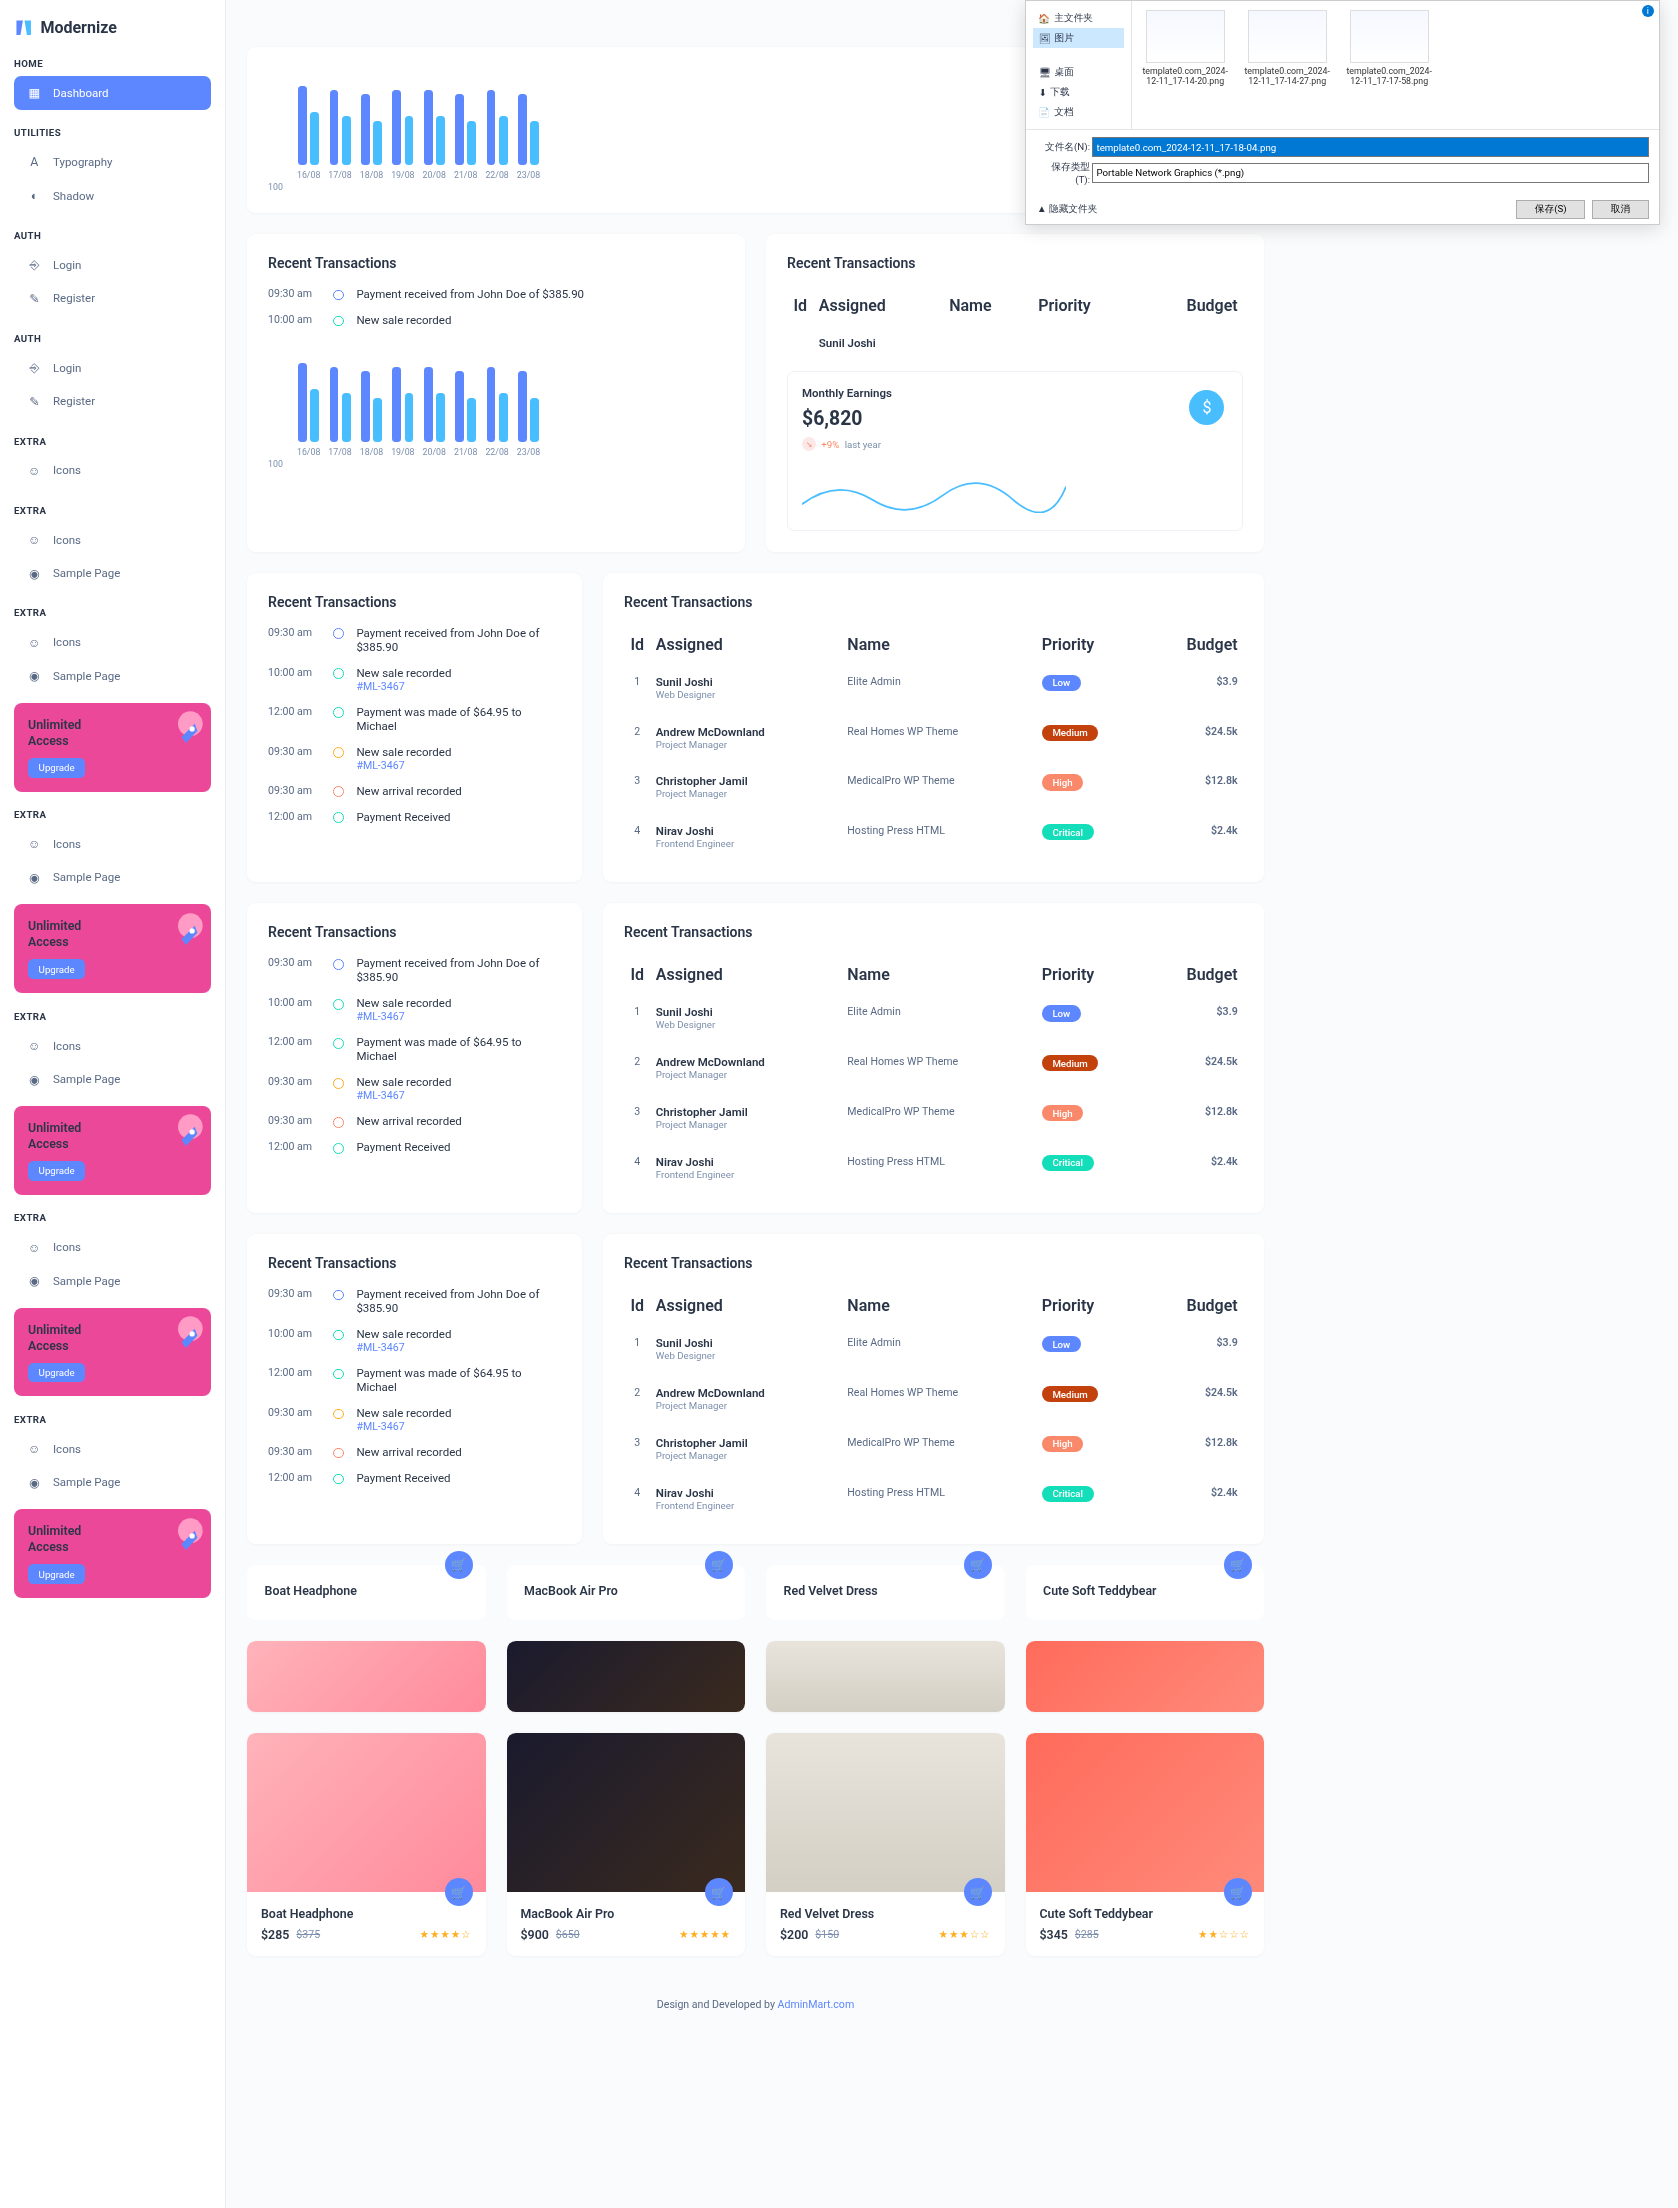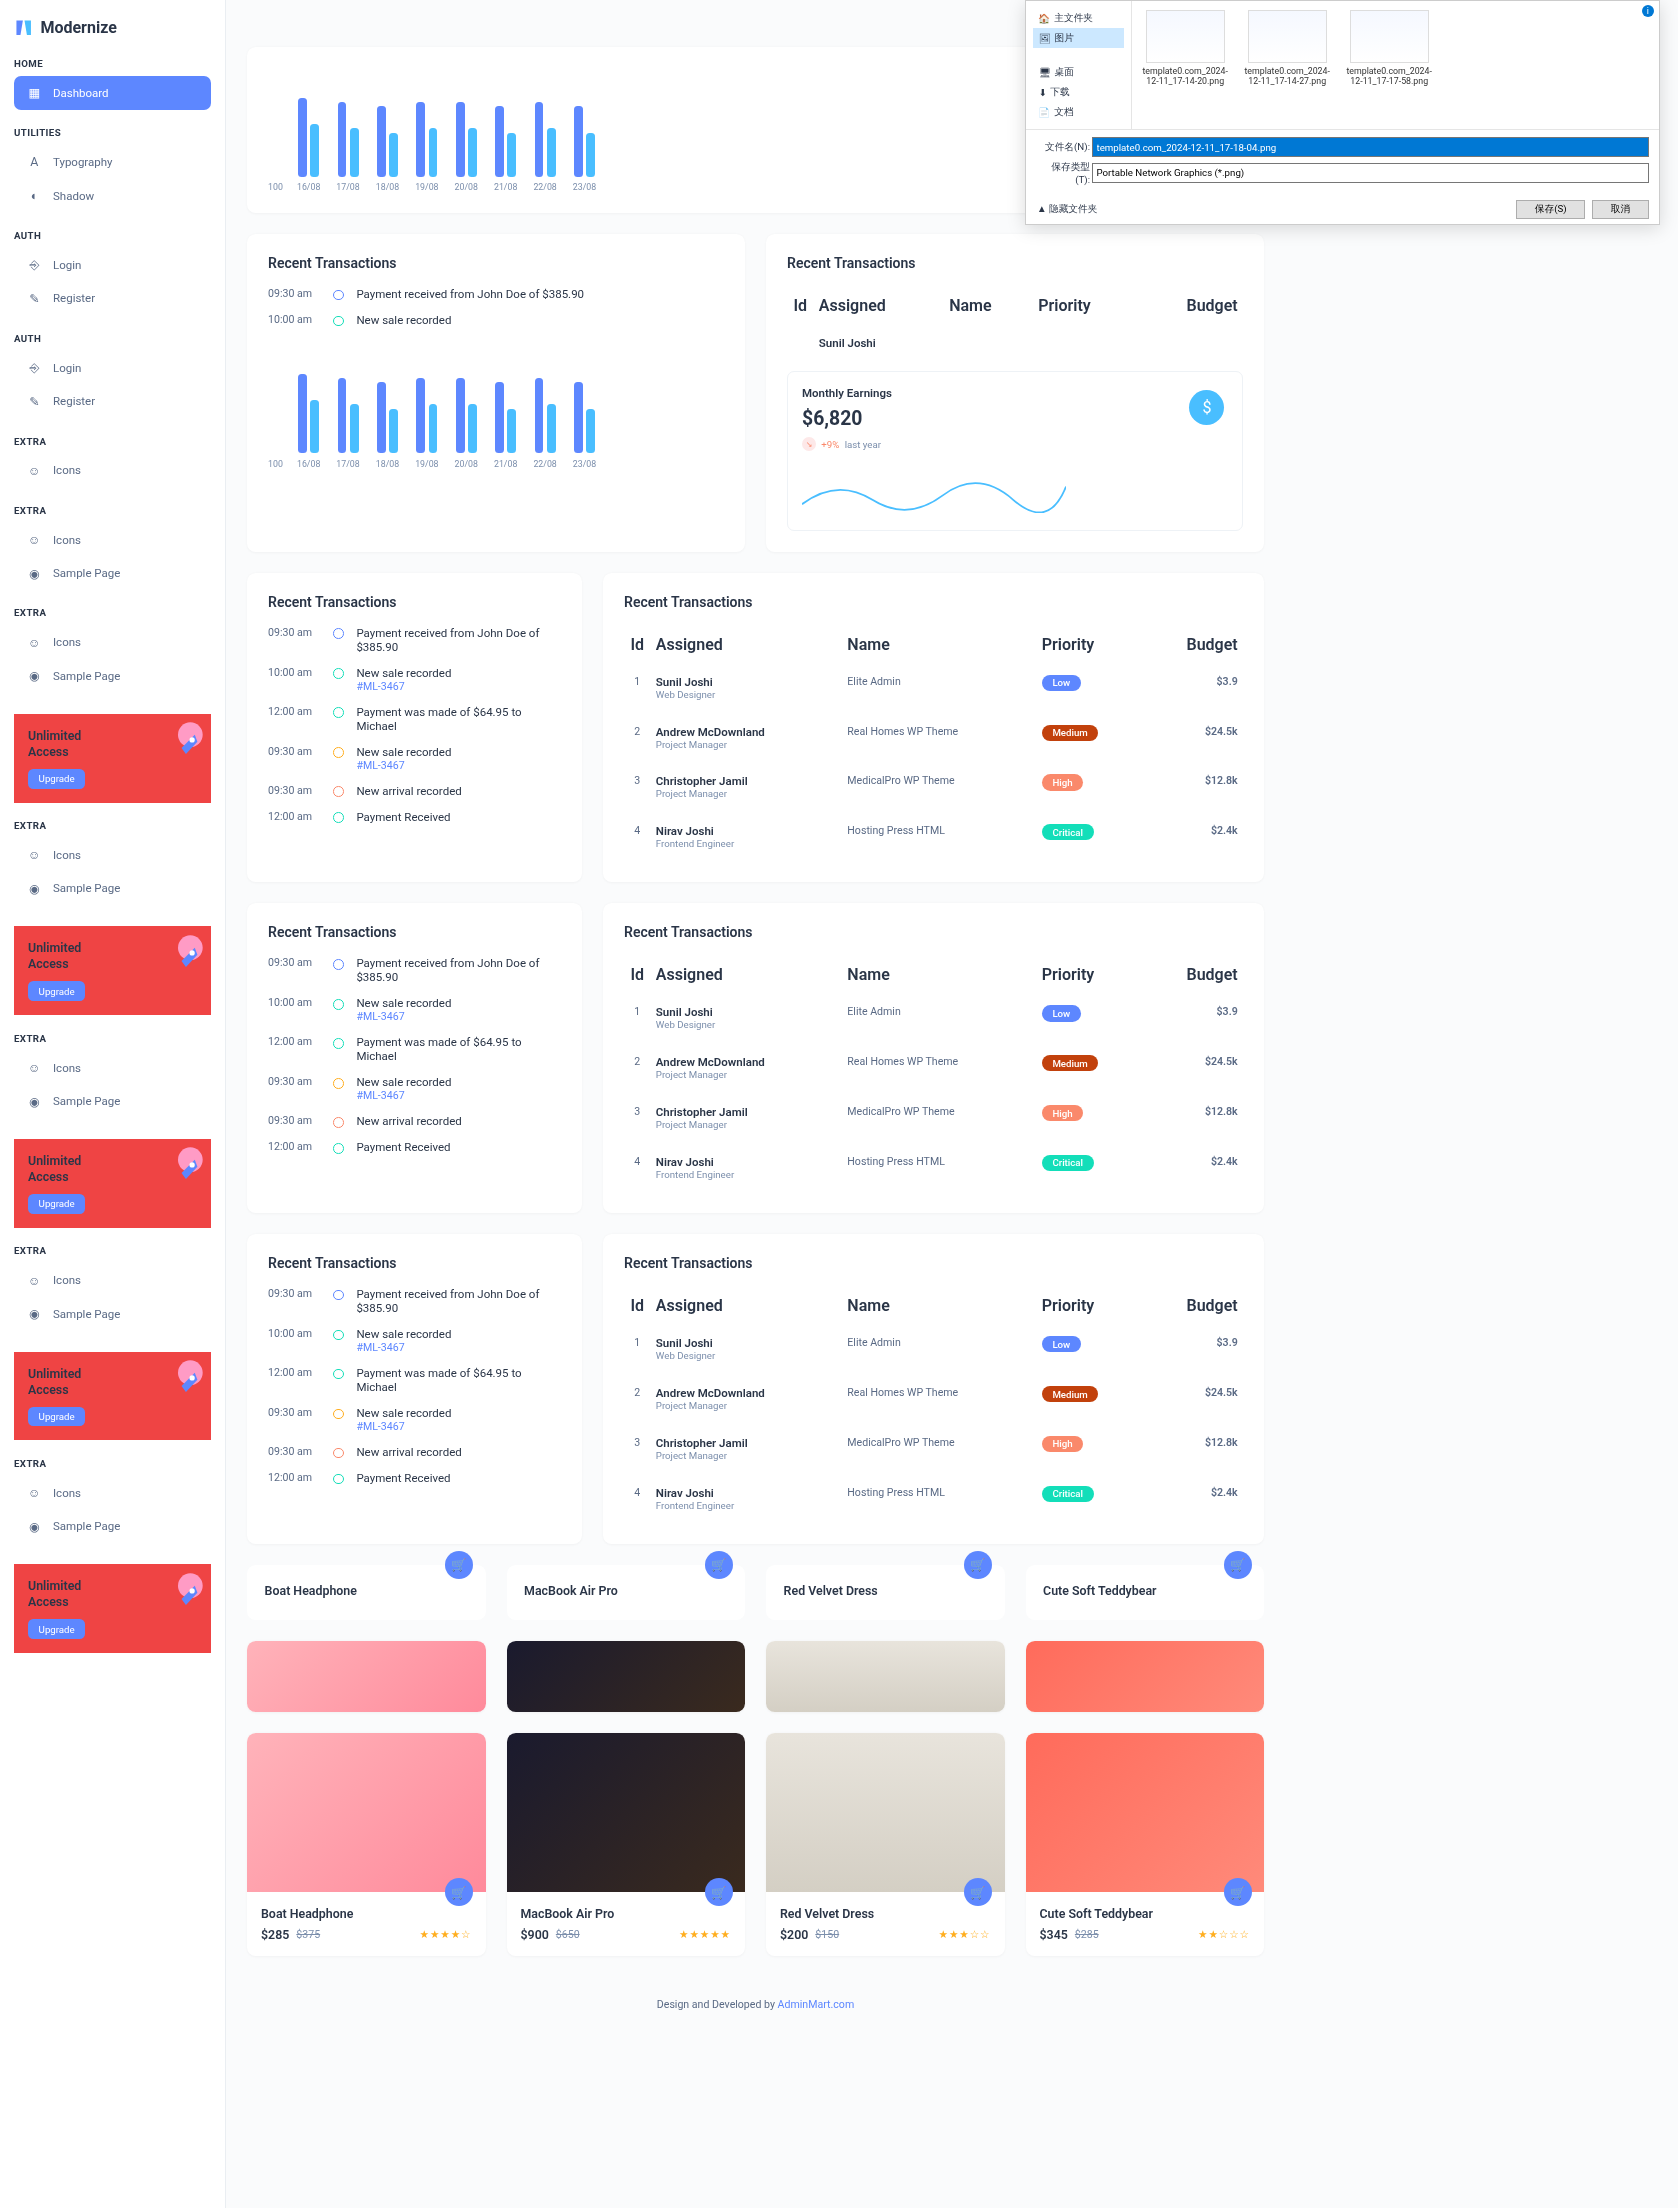--- a/index.html
+++ b/index.html
@@ -6,36 +6,36 @@
 body{background:#fafbfc;color:#2a3547;font-size:11.5px}
 .app{display:flex;min-height:100vh}
 .sidebar{width:226px;background:#fff;border-right:0.9px solid #eaeef2;padding:17.6px 14px;flex-shrink:0}
 .logo{display:flex;align-items:center;gap:7px;font-weight:700;font-size:16px;margin-bottom:21px}
 .logo-icon{display:inline-flex}
 .logo-icon svg{width:19.4px;height:19.4px}
 .nav-section{font-size:9.7px;font-weight:700;color:#2a3547;letter-spacing:0.4px;margin:17.6px 0 7px;text-transform:uppercase}
 .nav-item{display:flex;align-items:center;gap:10.6px;padding:8.8px 12.4px;border-radius:7px;color:#5a6a85;cursor:pointer;font-size:11.5px}
 .nav-item.active{background:#5d87ff;color:#fff}
 .nav-icon{width:16px;height:16px;display:inline-flex;align-items:center;justify-content:center;font-size:12.4px}
-.promo-card{background:#ef4444;border-radius:0;padding:14px;margin-top:21px;position:relative;overflow:hidden}
+.promo-card{background:#ec4899;border-radius:8px;padding:14px;margin-top:10px;position:relative;overflow:hidden}
 .promo-title{font-weight:600;font-size:12.4px;line-height:1.3}
 .promo-btn{background:#5d87ff;color:#fff;border:none;padding:4.4px 10.6px;border-radius:5.3px;font-size:9.7px;margin-top:8.8px;cursor:pointer}
 .promo-rocket{position:absolute;right:3.5px;top:3.5px;width:53px;height:53px}
 .main{flex:1;padding:0 21px 35px;max-width:1059px}
 .topbar{display:flex;align-items:center;padding:14px 0}
 .bell-wrap{margin-left:auto;position:relative}
 .bell{font-size:16px;color:#5a6a85;cursor:pointer}
 .bell-dot{position:absolute;top:-1.8px;right:-3.5px;width:7px;height:7px;background:#5d87ff;border-radius:50%}
 .grid{display:grid;gap:21px}
 .row-2{grid-template-columns:1fr 1fr}
 .row-2b{grid-template-columns:335px 1fr}
 .row-4{grid-template-columns:repeat(4,1fr)}
 .card{background:#fff;border-radius:8.8px;padding:21px;box-shadow:0 0.9px 2.6px rgba(0,0,0,.04)}
 .card-title{font-weight:600;font-size:14px;margin-bottom:16px}
-.bar-chart{display:flex;align-items:flex-end;gap:16px;height:124px;padding:0 8.8px}
+.bar-chart{display:flex;align-items:flex-start;gap:8px;height:124px;padding:0 8.8px}
 .bar-group{flex:1;display:flex;flex-direction:column;align-items:center;gap:5.3px}
 .bars{display:flex;gap:3.5px;align-items:flex-end;height:97px}
 .bar{width:8.8px;border-radius:3.5px}
 .bar.a{background:#5d87ff}
 .bar.b{background:#49beff}
 .bar-label{font-size:8.8px;color:#7c8fac}
 .chart-y{font-size:8.8px;color:#7c8fac;margin-right:5.3px}
 .tx-list{display:flex;flex-direction:column;gap:12px}
 .tx-row{display:flex;gap:12.4px;align-items:flex-start}
 .tx-time{width:53px;font-size:10.6px;color:#5a6a85;flex-shrink:0}

